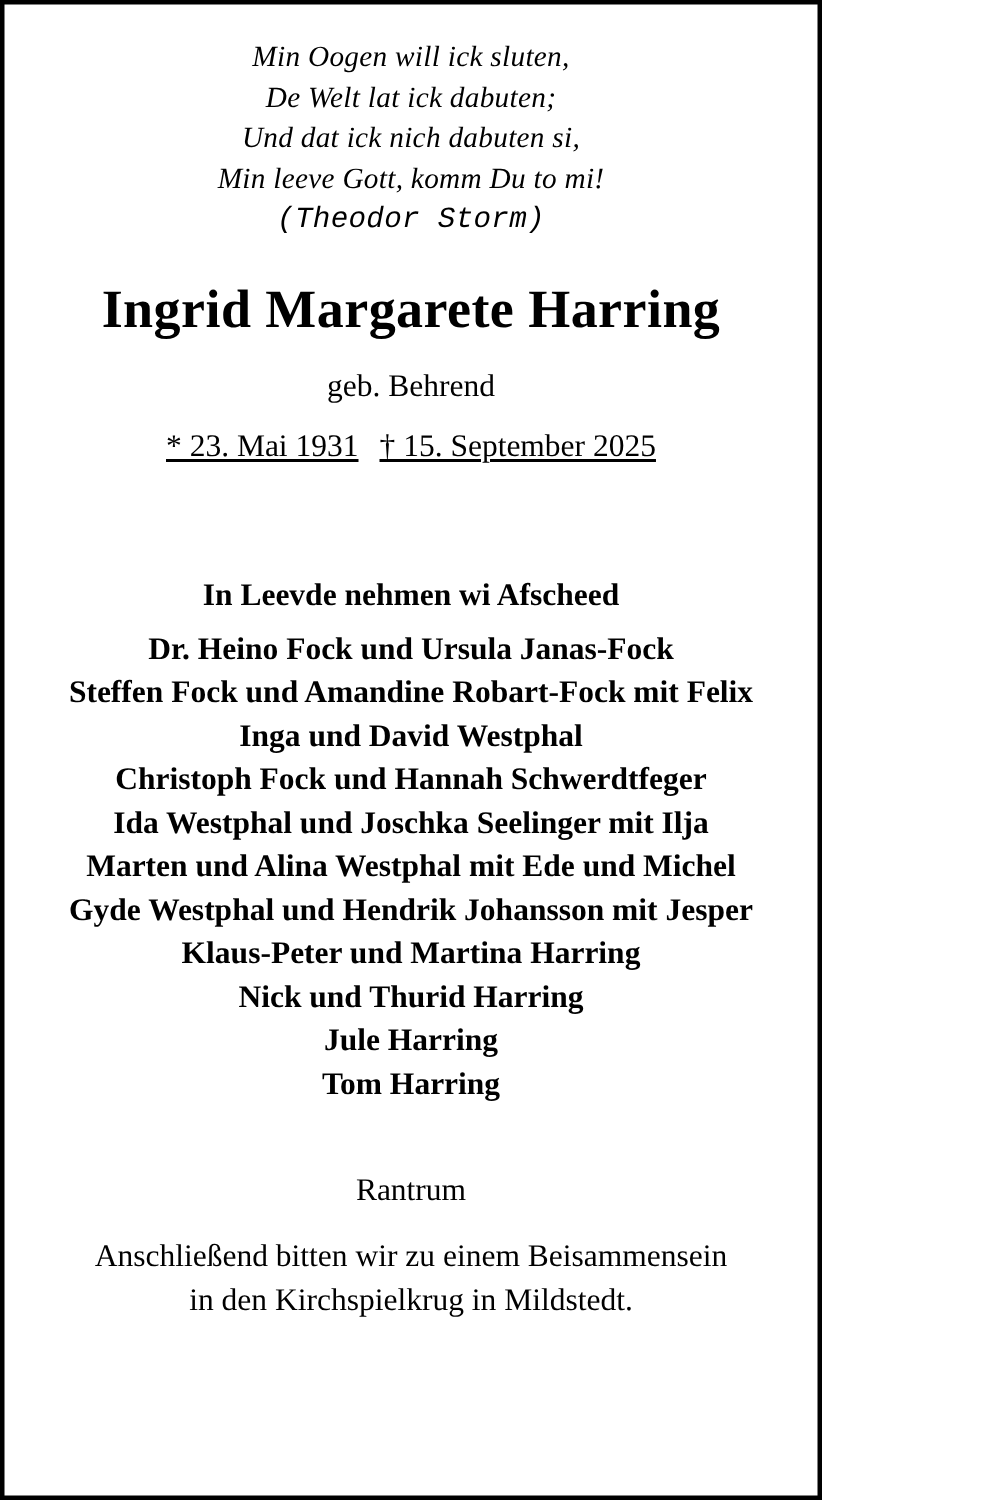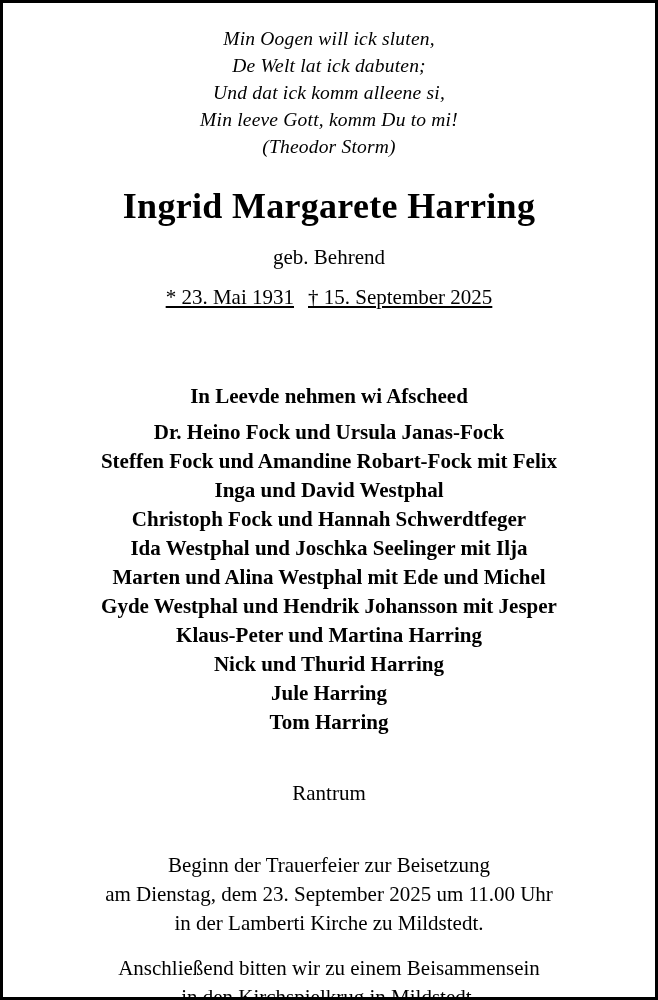--- a/index.html
+++ b/index.html
@@ -9,40 +9,41 @@
   }
   body {
     width: 658px;
     height: 1000px;
     font-family: "Liberation Serif", serif;
     color: #000000;
   }
   .obituary {
     position: relative;
     box-sizing: border-box;
-    width: 658px;
+    width: 548px;
     height: 1000px;
     border: 3px solid #000000;
     background: #ffffff;
     padding: 14px 22px 10px 22px;
     text-align: center;
     overflow: hidden;
   }
   .poem {
     margin-top: 8px;
     font-style: italic;
     font-size: 19.5px;
     line-height: 27px;
     letter-spacing: 0.2px;
   }
   .poem div {
     white-space: pre;
   }
   .poem .attribution {
     font-style: italic;
+    font-family: Liberation Mono, monospace;
   }
   .name {
     margin-top: 22px;
     font-size: 36px;
     line-height: 48px;
     font-weight: 700;
     letter-spacing: 0.3px;
   }
   .maiden {
     margin-top: 14px;
@@ -97,21 +98,21 @@
   }
 </style>
 </head>
 <body>
 
 <div class="obituary">
 
   <div class="poem">
     <div>Min Oogen will ick sluten,</div>
     <div>De Welt lat ick dabuten;</div>
-    <div>Und dat ick komm alleene si,</div>
+    <div>Und dat ick nich dabuten si,</div>
     <div>Min leeve Gott, komm Du to mi!</div>
     <div class="attribution">(Theodor Storm)</div>
   </div>
 
   <div class="name">Ingrid Margarete Harring</div>
 
   <div class="maiden">geb. Behrend</div>
 
   <div class="dates">
     <span>* 23. Mai 1931</span><span class="gap"></span><span>† 15. September 2025</span>
@@ -128,24 +129,19 @@
     <div>Marten und Alina Westphal mit Ede und Michel</div>
     <div>Gyde Westphal und Hendrik Johansson mit Jesper</div>
     <div>Klaus-Peter und Martina Harring</div>
     <div>Nick und Thurid Harring</div>
     <div>Jule Harring</div>
     <div>Tom Harring</div>
   </div>
 
   <div class="place">Rantrum</div>
 
-  <div class="service">
-    <div>Beginn der Trauerfeier zur Beisetzung</div>
-    <div>am Dienstag, dem 23. September 2025 um 11.00 Uhr</div>
-    <div>in der Lamberti Kirche zu Mildstedt.</div>
-  </div>
 
   <div class="gathering">
     <div>Anschließend bitten wir zu einem Beisammensein</div>
     <div>in den Kirchspielkrug in Mildstedt.</div>
   </div>
 
 </div>
 
 </body></html>

